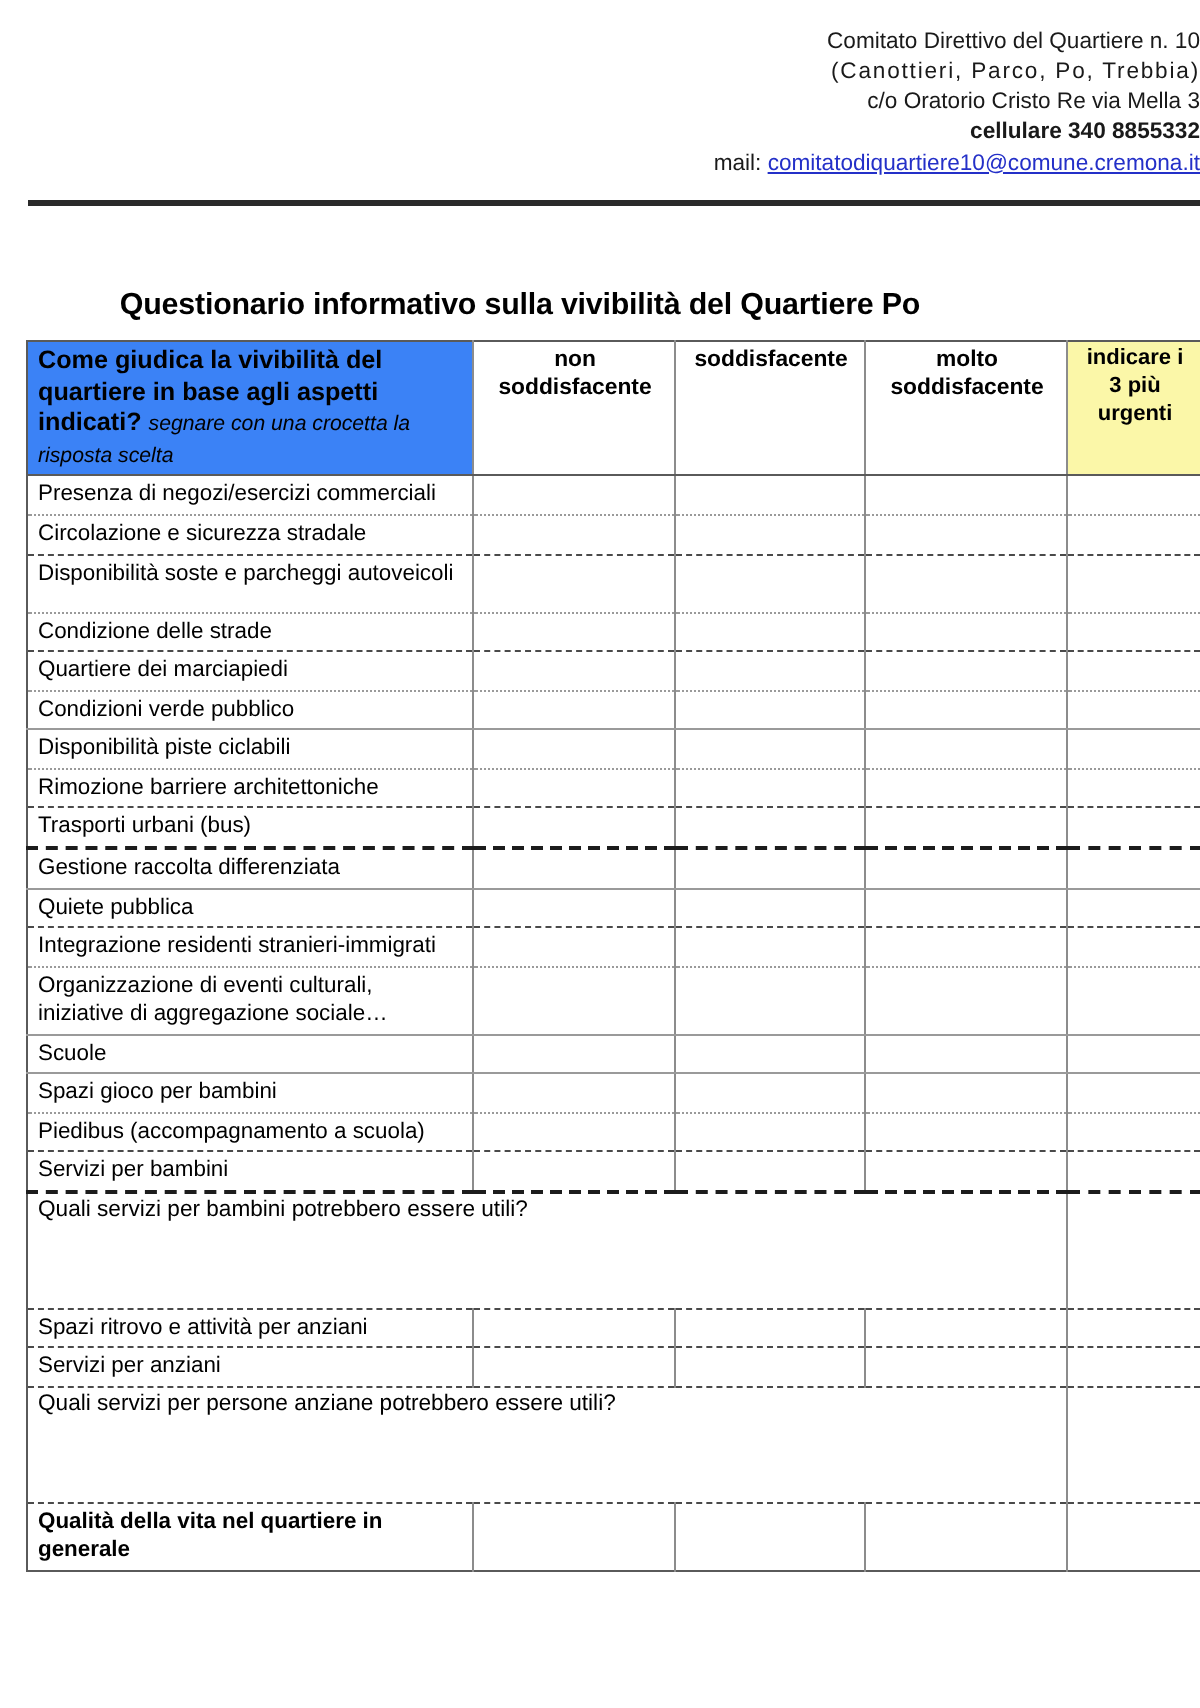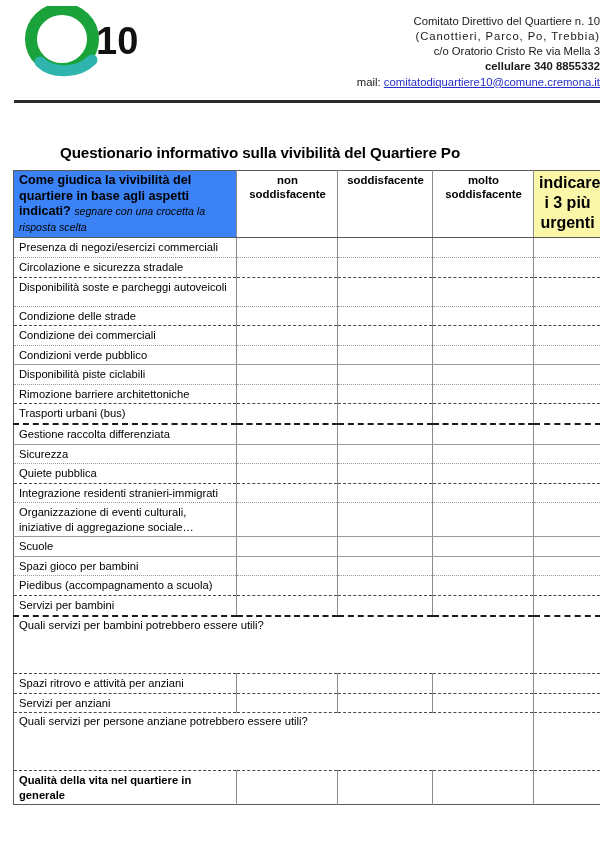--- a/index.html
+++ b/index.html
@@ -131,21 +131,21 @@
     text-align: center;
     font-weight: bold;
     font-size: 11.4px;
     line-height: 1.25;
     margin-left: 21px;
   }
   td.head-urgent {
     background: #fbf7a8;
     text-align: center;
     font-weight: bold;
-    font-size: 16px;
+    font-size: 11px;
     line-height: 1.25;
   }
 
   
   td.aspect {
     line-height: 1.3;
     padding-top: 3px;
     padding-bottom: 2px;
   }
   td.answer { }
@@ -159,30 +159,20 @@
     padding-top: 14px;
   }
   tr.open td { height: 58px; }
   tr.last td { height: 30px; }
 </style>
 </head>
 <body>
 
 <div id="letterhead">
 
-  <div id="logo">
-    <svg width="130" height="72" viewBox="0 0 130 72" xmlns="http://www.w3.org/2000/svg">
-
-      <ellipse cx="40" cy="33" rx="31" ry="30" fill="none" stroke="#1aa33a" stroke-width="12"></ellipse>
-
-      <path d="M18 56 C30 68, 56 68, 70 54" fill="none" stroke="#2fb5ae" stroke-width="11" stroke-linecap="round"></path>
-
-      <text x="74" y="48" font-family="'Liberation Sans', sans-serif" font-size="38" font-weight="600" fill="#111111">10</text>
-    </svg>
-  </div>
 
   <div id="contact-block">
     <span class="line">Comitato Direttivo del Quartiere n. 10</span>
     <span class="line spaced">(Canottieri, Parco, Po, Trebbia)</span>
     <span class="line">c/o Oratorio Cristo Re via Mella 3</span>
     <span class="line bold">cellulare 340 8855332</span>
     <span class="line mail-line"><span>mail:</span> <a class="mail-link" href="#">comitatodiquartiere10@comune.cremona.it</a></span>
   </div>
 
   <div id="header-rule"></div>
@@ -228,21 +218,21 @@
         <td class="urgent vsep-l hr-dot"></td>
       </tr>
       <tr class="r1">
         <td class="aspect hr-dash">Condizione delle strade</td>
         <td class="answer vsep-l hr-dash"></td>
         <td class="answer vsep-l hr-dash"></td>
         <td class="answer vsep-l hr-dash"></td>
         <td class="urgent vsep-l hr-dash"></td>
       </tr>
       <tr class="r1">
-        <td class="aspect hr-dot">Condizione dei commerciali</td>
+        <td class="aspect hr-dot">Quartiere dei marciapiedi</td>
         <td class="answer vsep-l hr-dot"></td>
         <td class="answer vsep-l hr-dot"></td>
         <td class="answer vsep-l hr-dot"></td>
         <td class="urgent vsep-l hr-dot"></td>
       </tr>
       <tr class="r1">
         <td class="aspect hr-solid">Condizioni verde pubblico</td>
         <td class="answer vsep-l hr-solid"></td>
         <td class="answer vsep-l hr-solid"></td>
         <td class="answer vsep-l hr-solid"></td>
@@ -268,27 +258,20 @@
         <td class="answer vsep-l hr-bold"></td>
         <td class="answer vsep-l hr-bold"></td>
         <td class="urgent vsep-l hr-bold"></td>
       </tr>
       <tr class="r1">
         <td class="aspect hr-solid">Gestione raccolta differenziata</td>
         <td class="answer vsep-l hr-solid"></td>
         <td class="answer vsep-l hr-solid"></td>
         <td class="answer vsep-l hr-solid"></td>
         <td class="urgent vsep-l hr-solid"></td>
-      </tr>
-      <tr class="r1">
-        <td class="aspect hr-dot">Sicurezza</td>
-        <td class="answer vsep-l hr-dot"></td>
-        <td class="answer vsep-l hr-dot"></td>
-        <td class="answer vsep-l hr-dot"></td>
-        <td class="urgent vsep-l hr-dot"></td>
       </tr>
       <tr class="r1">
         <td class="aspect hr-dash">Quiete pubblica</td>
         <td class="answer vsep-l hr-dash"></td>
         <td class="answer vsep-l hr-dash"></td>
         <td class="answer vsep-l hr-dash"></td>
         <td class="urgent vsep-l hr-dash"></td>
       </tr>
       <tr class="r1">
         <td class="aspect hr-dot">Integrazione residenti stranieri-immigrati</td>

